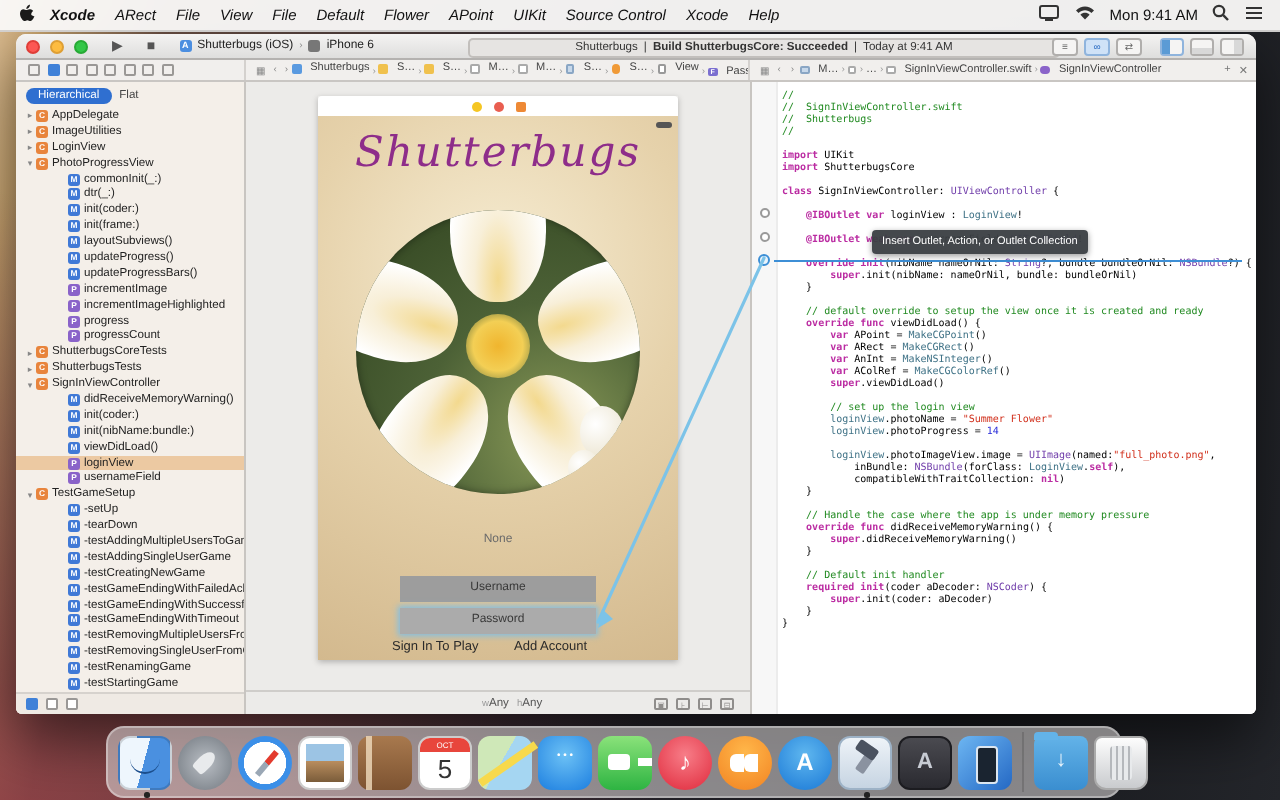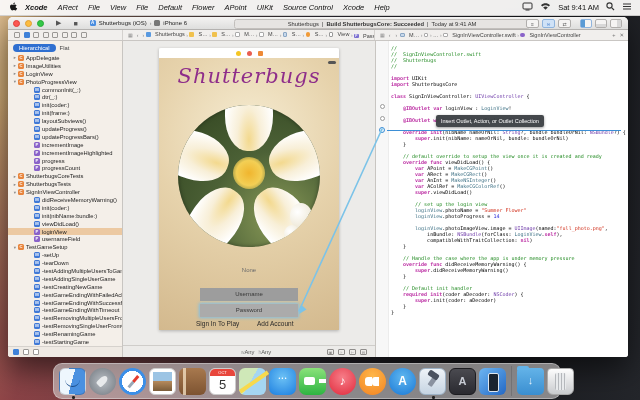--- a/index.html
+++ b/index.html
@@ -226,21 +226,21 @@
           <rect x="1" y="1" width="9" height="6" rx="1" fill="none" stroke="#333" stroke-width="1"></rect>
           <rect x="3.5" y="7.5" width="4" height="1" fill="#333"></rect>
         </svg>
     </span>
     <span class="mbicon">
       <svg width="11" height="9" viewBox="0 0 11 9">
           <path d="M1 3.2C3.6.6 7.4.6 10 3.2L8.7 4.5c-1.8-1.8-4.6-1.8-6.4 0L1 3.2z" fill="#333"></path>
           <path d="M3.2 5.4c1.3-1.3 3.3-1.3 4.6 0L5.5 7.7 3.2 5.4z" fill="#333"></path>
         </svg>
     </span>
-    <span class="clock">Sat 9:41 AM</span>
+    <span class="clock">Mon 9:41 AM</span>
     <span class="mbicon">
       <svg width="9" height="9" viewBox="0 0 9 9">
           <circle cx="3.5" cy="3.5" r="2.6" fill="none" stroke="#333" stroke-width="1.1"></circle>
           <line x1="5.6" y1="5.6" x2="8" y2="8" stroke="#333" stroke-width="1.2"></line>
         </svg>
     </span>
     <span class="mbicon">
       <svg width="10" height="9" viewBox="0 0 10 9">
           <rect x="1" y="1.5" width="8" height="1" fill="#333"></rect>
           <rect x="1" y="4" width="8" height="1" fill="#333"></rect>

